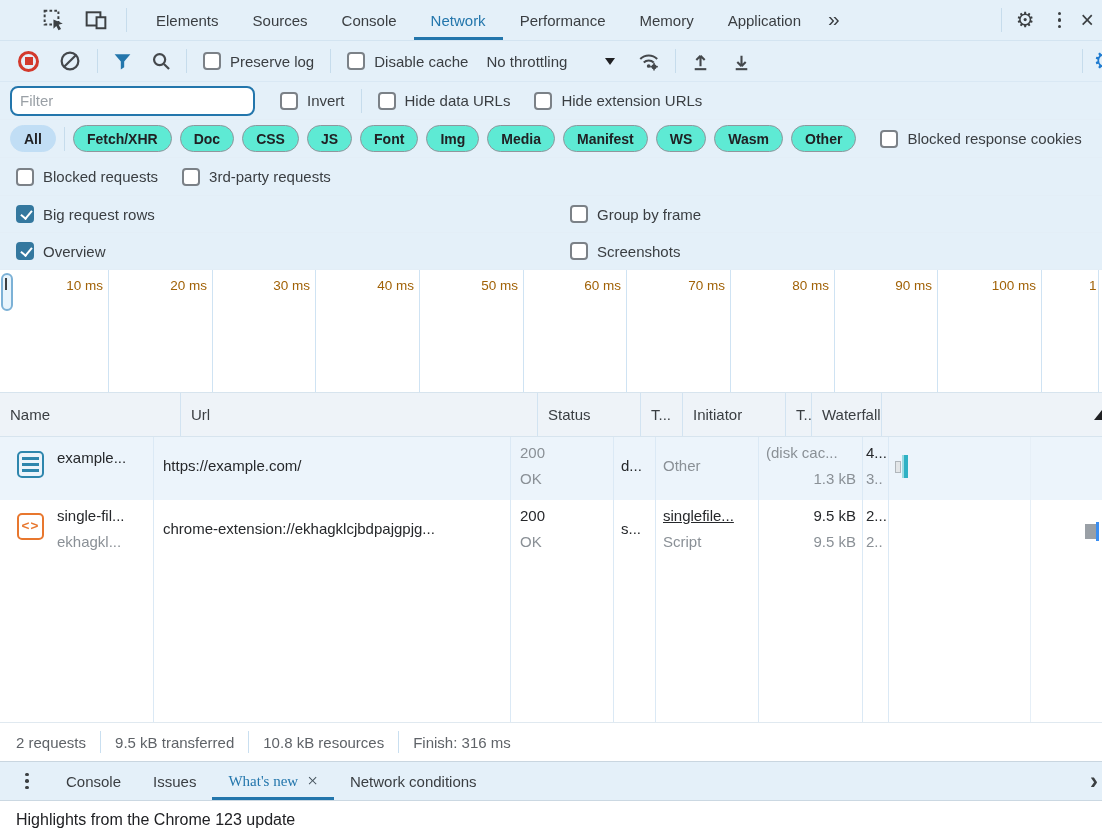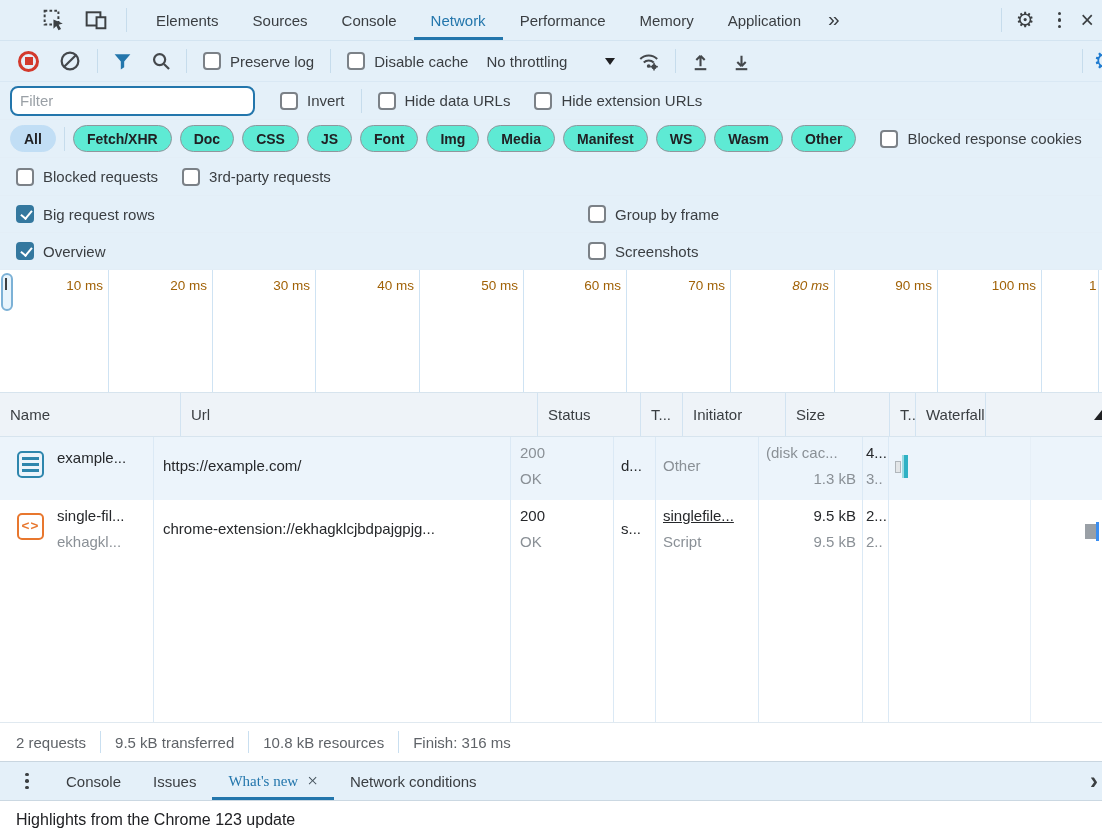--- a/index.html
+++ b/index.html
@@ -51,21 +51,21 @@
   .filter-input::placeholder { color:#9aa0a6; }
 
   
   .chiprow { height:38px; padding-left:10px; gap:8px; border-bottom:1px solid #e3eef7; }
   .chip { height:27px; padding:0 13px; border:1.5px solid #8f969c; border-radius:14px; display:flex; align-items:center;
     font-size:14px; font-weight:700; color:#202124; white-space:nowrap; cursor:default; background:#5eead4; }
   .chip.active { background:#c1def5; border-color:#c1def5; }
 
   .blockrow { height:38px; padding-left:16px; gap:24px; border-bottom:1px solid #e3eef7; }
   .optrow { height:37px; padding-left:16px; position:relative; border-bottom:1px solid #e3eef7; }
-  .optrow .right-opt { position:absolute; left:588px; top:0; height:100%; display:flex; align-items:center; }
+  .optrow .right-opt { position:absolute; left:570px; top:0; height:100%; display:flex; align-items:center; }
 
   
   .overview { height:123px; background:#fff; position:relative; border-bottom:1px solid #d7e4ee; }
   .ov-line { position:absolute; top:0; bottom:0; width:1px; background:#cfe3f3; }
   .ov-label { position:absolute; top:8px; width:78px; text-align:right; font-size:13.5px; color:#a16207; }
   .ov-label.partial { width:auto; text-align:left; }
   .ov-handle { position:absolute; left:1px; top:3px; width:12px; height:38px; border:2px solid #7cb1d6;
     border-radius:7px; background:#e8f4fc; }
   .ov-handle::after { content:''; position:absolute; left:2px; top:3px; width:2px; height:12px; background:#3c4043; }
 
@@ -297,34 +297,33 @@
     <div class="ov-line" style="left:937px;"></div>
     <div class="ov-line" style="left:1041px;"></div>
     <div class="ov-line" style="left:1098px;"></div>
     <div class="ov-label" style="left:25px;">10 ms</div>
     <div class="ov-label" style="left:129px;">20 ms</div>
     <div class="ov-label" style="left:232px;">30 ms</div>
     <div class="ov-label" style="left:336px;">40 ms</div>
     <div class="ov-label" style="left:440px;">50 ms</div>
     <div class="ov-label" style="left:543px;">60 ms</div>
     <div class="ov-label" style="left:647px;">70 ms</div>
-    <div class="ov-label" style="left:751px;font-style:italic;">80 ms</div>
+    <div class="ov-label" style="left:751px;">80 ms</div>
     <div class="ov-label" style="left:854px;">90 ms</div>
     <div class="ov-label" style="left:958px;">100 ms</div>
     <div class="ov-label partial" style="left:1089px;">1</div>
     <div class="ov-handle"></div>
   </div>
 
   <div class="thead">
     <div class="th" style="width:181px;">Name</div>
     <div class="th" style="width:357px;">Url</div>
     <div class="th" style="width:103px;">Status</div>
     <div class="th" style="width:42px;">T...</div>
     <div class="th" style="width:103px;">Initiator</div>
-    <div class="th" style="width:104px;">Size</div>
     <div class="th" style="width:26px;">T..</div>
     <div class="th">Waterfall</div>
     <div class="sort-tri"></div>
   </div>
 
   <div class="tbody">
     <div class="trow odd" style="top:0;"></div>
     <div class="trow" style="top:63px;"></div>
 
     <div class="col-line" style="left:153px;"></div>

